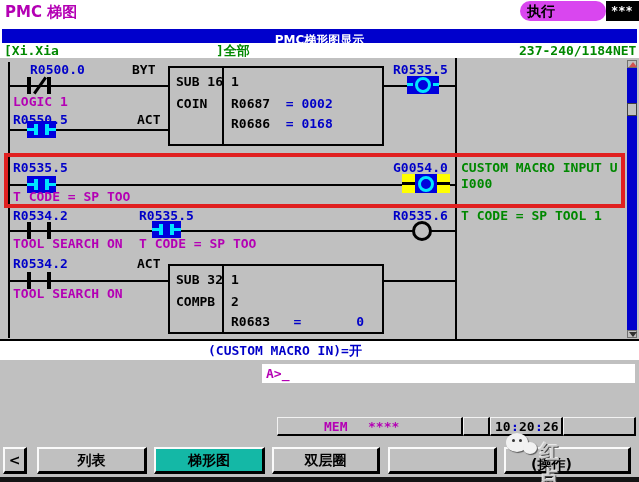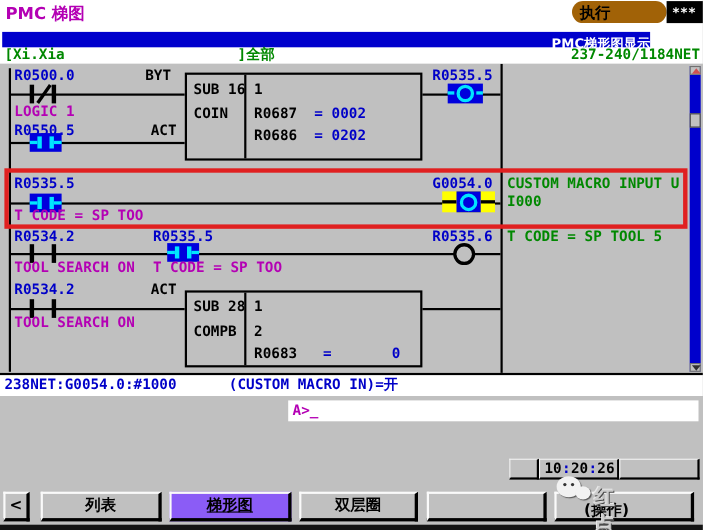--- a/index.html
+++ b/index.html
@@ -8,25 +8,25 @@
   .screen { position:relative; width:639px; height:482px; }
   .t { position:absolute; font:bold 13px "DejaVu Sans Mono","DejaVu Sans",monospace; line-height:15px; white-space:pre; }
   .blu { color:#0000c8; }
   .grn { color:#008800; }
   .mag { color:#b400b4; }
   .blk { color:#000000; }
   .pre { white-space:pre; }
   
   .tophead { position:absolute; left:0; top:0; width:639px; height:58px; background:#ffffff; }
   .apptitle { position:absolute; left:5px; top:3px; font:bold 15px "DejaVu Sans","Liberation Sans",sans-serif; color:#b400b4; }
-  .runbox { position:absolute; left:520px; top:1px; width:86px; height:20px; background:#a16207;border-radius:10px; }
+  .runbox { position:absolute; left:520px; top:1px; width:86px; height:20px; background:#d946ef;border-radius:10px; }
   .runbox span { position:absolute; left:7px; top:2px; font:bold 14px "DejaVu Sans",sans-serif; color:#000; }
   .starbox { position:absolute; left:606px; top:1px; width:33px; height:20px; background:#000; }
   .starbox span { position:absolute; left:5px; top:3px; font:bold 12px "DejaVu Sans Mono",monospace; color:#fff; }
-  .titlebar { position:absolute; left:2px; top:29px; width:589px; height:14px; background:#0000cc; text-align:right; }
+  .titlebar { position:absolute; left:2px; top:29px; width:635px; height:14px; background:#0000cc; text-align:center; }
   .titlebar span { font:bold 12px "DejaVu Sans",sans-serif; color:#fff; line-height:14px; }
   
   .ladder { position:absolute; left:0; top:58px; width:639px; height:282px; background:#c0c0c0; overflow:hidden; }
   .hl { position:absolute; height:2px; background:#000; }
   .vl { position:absolute; width:2px; background:#000; }
   .cbox { position:absolute; width:26px; height:17px; }
   .cbar { position:absolute; top:0; width:4px; height:17px; background:#000; }
   .slash { position:absolute; left:3px; top:7px; width:20px; height:3px; background:#000; transform:rotate(-55deg); }
   .hcbox { position:absolute; width:29px; height:17px; background:#0000dd; }
   .cybar { position:absolute; top:3px; width:4px; height:11px; background:#00e5ff; }
@@ -47,21 +47,21 @@
   .tri-up { position:absolute; left:1px; top:1px; width:0; height:0; border-left:4px solid transparent; border-right:4px solid transparent; border-bottom:5px solid #d05050; }
   .tri-dn { position:absolute; left:1px; top:1px; width:0; height:0; border-left:4px solid transparent; border-right:4px solid transparent; border-top:5px solid #303030; }
   
   .statusline { position:absolute; left:0; top:339px; width:639px; height:19px; background:#ffffff; border-top:2px solid #000; }
   .promptbox { position:absolute; left:262px; top:364px; width:373px; height:19px; background:#ffffff; }
   .seg { position:absolute; top:417px; height:16px; background:#c0c0c0; border-top:1px solid #f2f2f2; border-left:1px solid #f2f2f2; border-right:2px solid #000; border-bottom:2px solid #000; }
   .seg .t { top:1px; }
   
   .skey { position:absolute; top:447px; height:22px; background:#c0c0c0; border-top:2px solid #fafafa; border-left:2px solid #fafafa; border-right:3px solid #000; border-bottom:3px solid #000; text-align:center; cursor:pointer; }
   .skey span { font:bold 14px "DejaVu Sans",sans-serif; color:#000; line-height:22px; }
-  .skey.sel { background:#8b5cf6;text-decoration:underline; }
+  .skey.sel { background:#14b8a6; }
   .bottomstrip { position:absolute; left:0; top:477px; width:639px; height:5px; background:#141414; }
   
   .wm { position:absolute; left:498px; top:433px; z-index:60; pointer-events:none; }
   .wmtext { position:absolute; left:42px; top:6px; font:bold 19px "DejaVu Sans",sans-serif; color:#cccccc; text-shadow:1px 1px 0 #4a4a4a, -1px -1px 0 #e8e8e8; }
   .bub1 { position:absolute; left:8px; top:0px; width:22px; height:19px; background:#f2f2f2; border-radius:50%; box-shadow:1px 1px 1px #555; }
   .bub2 { position:absolute; left:25px; top:9px; width:14px; height:12px; background:#f2f2f2; border-radius:50%; box-shadow:1px 1px 1px #555; }
   .eye { position:absolute; width:3px; height:3px; background:#333; border-radius:50%; }
   .opkey { position:absolute; left:25px; top:4px; font:bold 14px "DejaVu Sans",sans-serif; color:#008800; }
 </style>
 </head>
@@ -82,21 +82,21 @@
     </div>
     <span class="t grn" style="left:4px;top:43px;">[Xi.Xia</span>
     <span class="t grn" style="left:216px;top:43px;text-align:center;">]全部</span>
     <span class="t grn" style="left:519px;top:43px;">237-240/1184NET</span>
   </div>
 
   <div class="ladder">
     <div class="vl" style="left:8px;top:4px;height:276px;"></div>
     <div class="vl" style="left:455px;top:0;height:282px;"></div>
 
-    <span class="t blu" style="left:13px;top:4px;">R0500.0</span>
+    <span class="t blu" style="left:30px;top:4px;">R0500.0</span>
     <span class="t blk" style="left:132px;top:4px;">BYT</span>
     <div class="hl" style="left:10px;top:27px;width:158px;"></div>
     <div class="cbox" style="left:27px;top:19px;">
       <div class="cbar" style="left:0;"></div>
         <div class="cbar" style="left:20px;"></div>
         <div class="slash"></div>
     </div>
     <span class="t mag" style="left:13px;top:36px;">LOGIC 1</span>
     <span class="t blu" style="left:13px;top:54px;">R0550.5</span>
     <span class="t blk" style="left:137px;top:54px;">ACT</span>
@@ -106,21 +106,21 @@
         <div class="cystub" style="right:0;width:7px;"></div>
       <div class="cybar" style="left:7px;"></div>
         <div class="cybar" style="left:18px;"></div>
     </div>
     <div class="fblock" style="left:168px;top:8px;width:212px;height:76px;">
       <div class="fdiv" style="left:52px;"></div>
       <span class="t blk" style="left:6px;top:6px;">SUB 16</span>
       <span class="t blk" style="left:6px;top:28px;">COIN</span>
       <span class="t blk" style="left:61px;top:6px;">1</span>
       <div class="t" style="left:61px;top:28px;text-align:right;"><span class="blk">R0687</span><span class="blu pre">  = 0002</span></div>
-      <div class="t" style="left:61px;top:48px;"><span class="blk">R0686</span><span class="blu pre">  = 0202</span></div>
+      <div class="t" style="left:61px;top:48px;"><span class="blk">R0686</span><span class="blu pre">  = 0168</span></div>
     </div>
     <div class="hl" style="left:384px;top:27px;width:71px;"></div>
     <span class="t blu" style="left:393px;top:4px;">R0535.5</span>
     <div class="hcoil" style="left:407px;top:18px;">
       <div class="cystub" style="left:0;width:6px;top:7px;"></div>
         <div class="cystub" style="right:0;width:6px;top:7px;"></div>
       <div class="cyc" style="left:8px;top:1px;"></div>
     </div>
 
     <span class="t blu" style="left:13px;top:102px;">R0535.5</span>
@@ -154,60 +154,63 @@
     <div class="hcbox" style="left:152px;top:163px;">
       <div class="cystub" style="left:0;width:7px;"></div>
         <div class="cystub" style="right:0;width:7px;"></div>
       <div class="cybar" style="left:7px;"></div>
         <div class="cybar" style="left:18px;"></div>
     </div>
     <span class="t mag" style="left:13px;top:178px;">TOOL SEARCH ON</span>
     <span class="t mag" style="left:139px;top:178px;">T CODE = SP TOO</span>
     <span class="t blu" style="left:393px;top:150px;">R0535.6</span>
     <div class="pcoil" style="left:412px;top:163px;"></div>
-    <span class="t grn" style="left:461px;top:150px;">T CODE = SP TOOL 5</span>
+    <span class="t grn" style="left:461px;top:150px;">T CODE = SP TOOL 1</span>
 
     <span class="t blu" style="left:13px;top:198px;">R0534.2</span>
     <span class="t blk" style="left:137px;top:198px;">ACT</span>
     <div class="hl" style="left:10px;top:222px;width:158px;"></div>
     <div class="cbox" style="left:27px;top:214px;">
       <div class="cbar" style="left:0;"></div>
         <div class="cbar" style="left:20px;"></div>
     </div>
     <span class="t mag" style="left:13px;top:228px;">TOOL SEARCH ON</span>
     <div class="fblock" style="left:168px;top:206px;width:212px;height:66px;">
       <div class="fdiv" style="left:52px;"></div>
-      <span class="t blk" style="left:6px;top:6px;">SUB 28</span>
+      <span class="t blk" style="left:6px;top:6px;">SUB 32</span>
       <span class="t blk" style="left:6px;top:28px;">COMPB</span>
       <span class="t blk" style="left:61px;top:6px;">1</span>
       <span class="t blk" style="left:61px;top:28px;">2</span>
       <div class="t" style="left:61px;top:48px;"><span class="blk">R0683</span><span class="blu pre">   =       0</span></div>
     </div>
     <div class="hl" style="left:384px;top:222px;width:71px;"></div>
 
     <div class="sbtrack">
       <div class="sbbox" style="top:0;">
           <div class="tri-up"></div>
         </div>
       <div class="sbthumb"></div>
       <div class="sbbox" style="top:270px;">
           <div class="tri-dn"></div>
         </div>
     </div>
   </div>
 
   <div class="statusline">
-    <span class="t blu" style="left:4px;top:2px;">238NET:G0054.0:#1000</span>
     <span class="t blu" style="left:208px;top:2px;">(CUSTOM MACRO IN)=开</span>
   </div>
 
   <div class="promptbox">
     <span class="t mag" style="left:4px;top:2px;">A&gt;_</span>
   </div>
 
+  <div class="seg" style="left:277px;width:183px;">
+    <span class="t mag" style="left:46px;">MEM</span>
+    <span class="t mag" style="left:90px;">****</span>
+  </div>
   <div class="seg" style="left:463px;width:24px;"></div>
   <div class="seg" style="left:490px;width:70px;">
     <span class="t blk" style="left:4px;">10</span>
     <span class="t blu" style="left:20px;">:</span>
     <span class="t blk" style="left:28px;">20</span>
     <span class="t blu" style="left:44px;">:</span>
     <span class="t blk" style="left:52px;">26</span>
   </div>
   <div class="seg" style="left:563px;width:70px;"></div>
 

